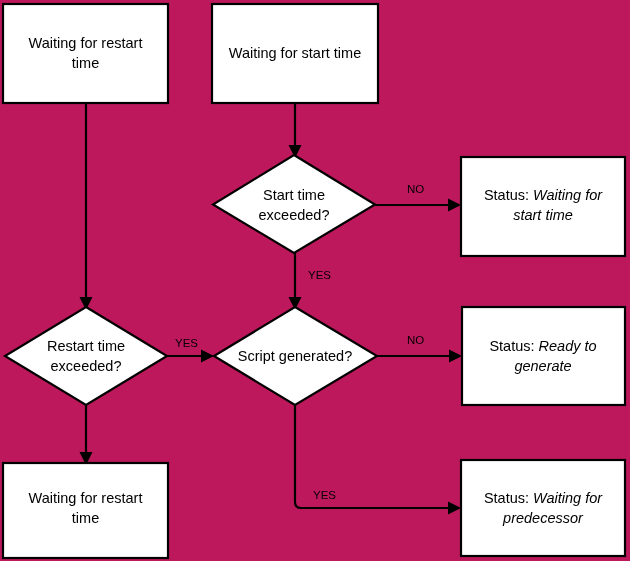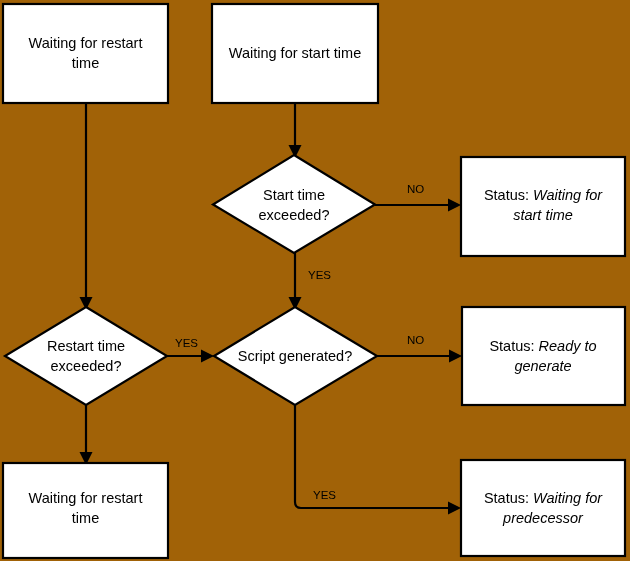--- a/index.html
+++ b/index.html
@@ -10,21 +10,21 @@
   body {
     width: 630px;
     height: 561px;
     overflow: hidden;
     font-family: "Liberation Sans", sans-serif;
   }
   #flowchart-root {
     position: relative;
     width: 630px;
     height: 561px;
-    background: #a16207;
+    background: #be185d;
   }
   svg.diagram {
     display: block;
     width: 630px;
     height: 561px;
   }
   .shape-stroke {
     fill: #ffffff;
     stroke: #000000;
     stroke-width: 2.2;

